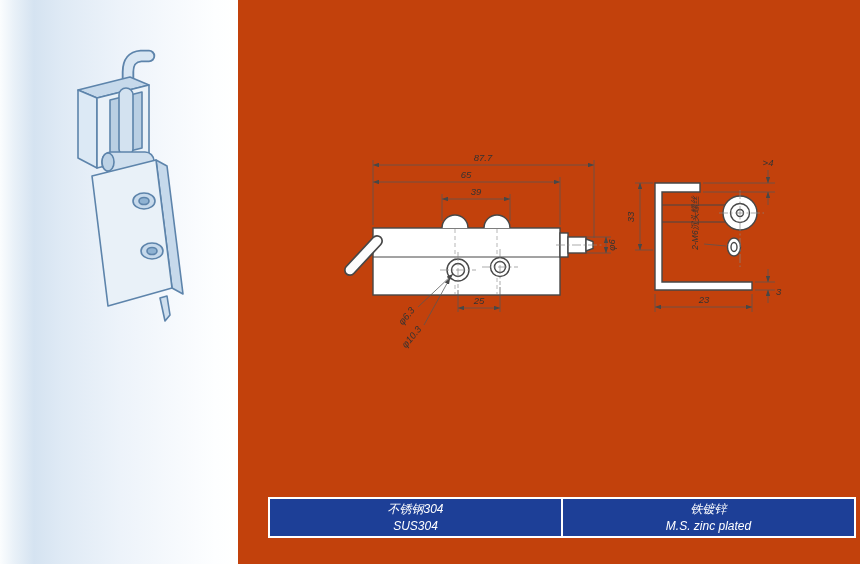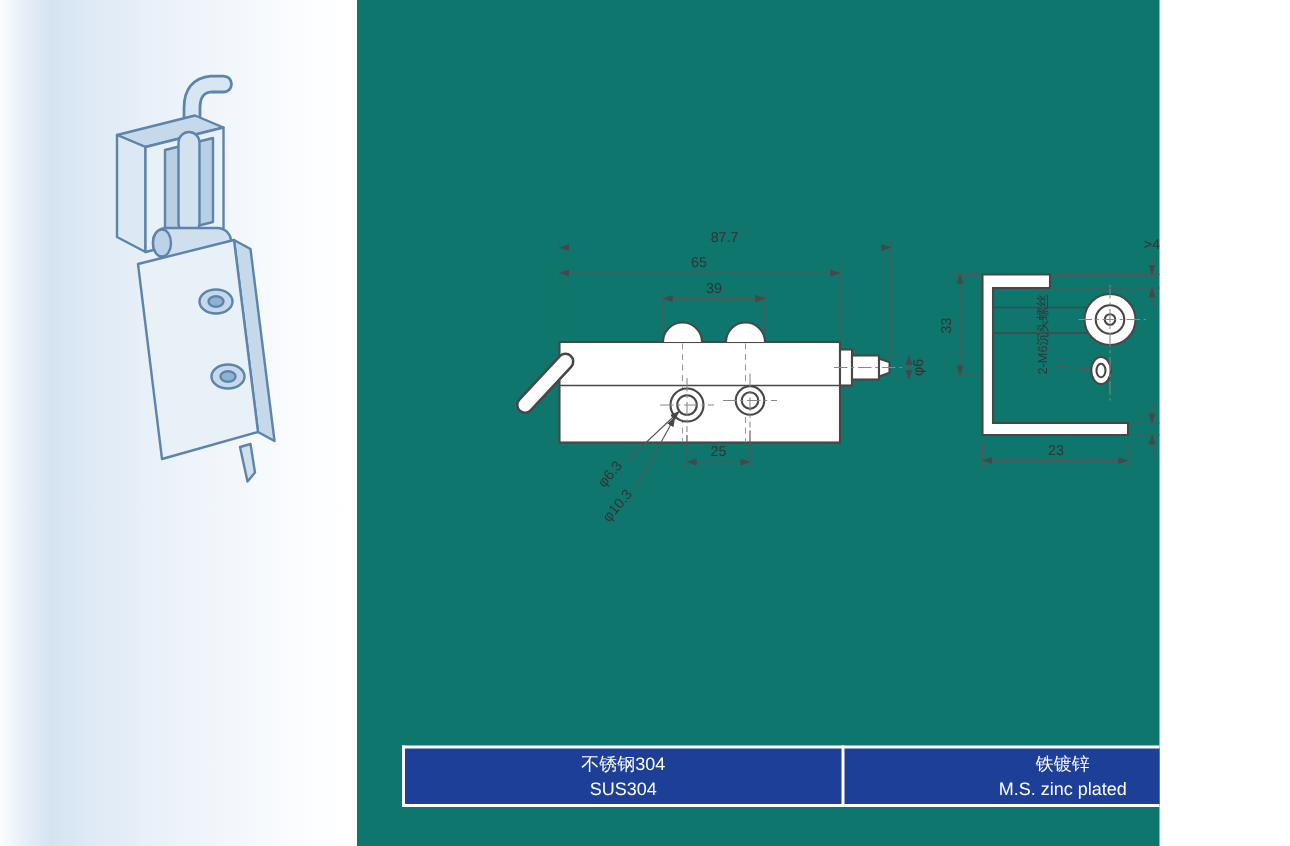--- a/index.html
+++ b/index.html
@@ -1,17 +1,17 @@
 <!DOCTYPE html>
 <html><head>
 <meta charset="utf-8">
 <style>
   html,body{margin:0;padding:0;background:#fff;}
-  .page{position:relative;width:773px;height:564px;background:#0f766e;overflow:hidden;
-        font-family:"Liberation Sans","DejaVu Sans",sans-serif;}
+  .page{position:relative;width:860px;height:564px;background:#c2410c;overflow:hidden;
+        font-family:"Liberation Sans","DejaVu Sans",sans-serif;font-style:italic;}
   .left-panel{position:absolute;left:0;top:0;width:238px;height:564px;
         background:linear-gradient(90deg,#fbfdfe 0px,#e9f1f8 14px,#d5e3f1 34px,#dfeaf5 62px,#edf3fa 120px,#fdfeff 215px,#ffffff 238px);}
   .hinge-svg{position:absolute;left:48px;top:36px;width:160px;height:290px;}
   .drawings{position:absolute;left:278px;top:95px;width:580px;height:310px;}
   svg text{font-family:"Liberation Sans","DejaVu Sans",sans-serif;font-size:9.5px;fill:#333;}
   svg text.note{font-size:8.5px;}
   .ol{fill:#fff;stroke:#474747;stroke-width:1.4;}
   .ol2{fill:none;stroke:#474747;stroke-width:1;}
   .dim{stroke:#555;stroke-width:0.75;fill:none;}
   .cl{stroke:#888;stroke-width:0.7;fill:none;stroke-dasharray:9 2.5 2 2.5;}

